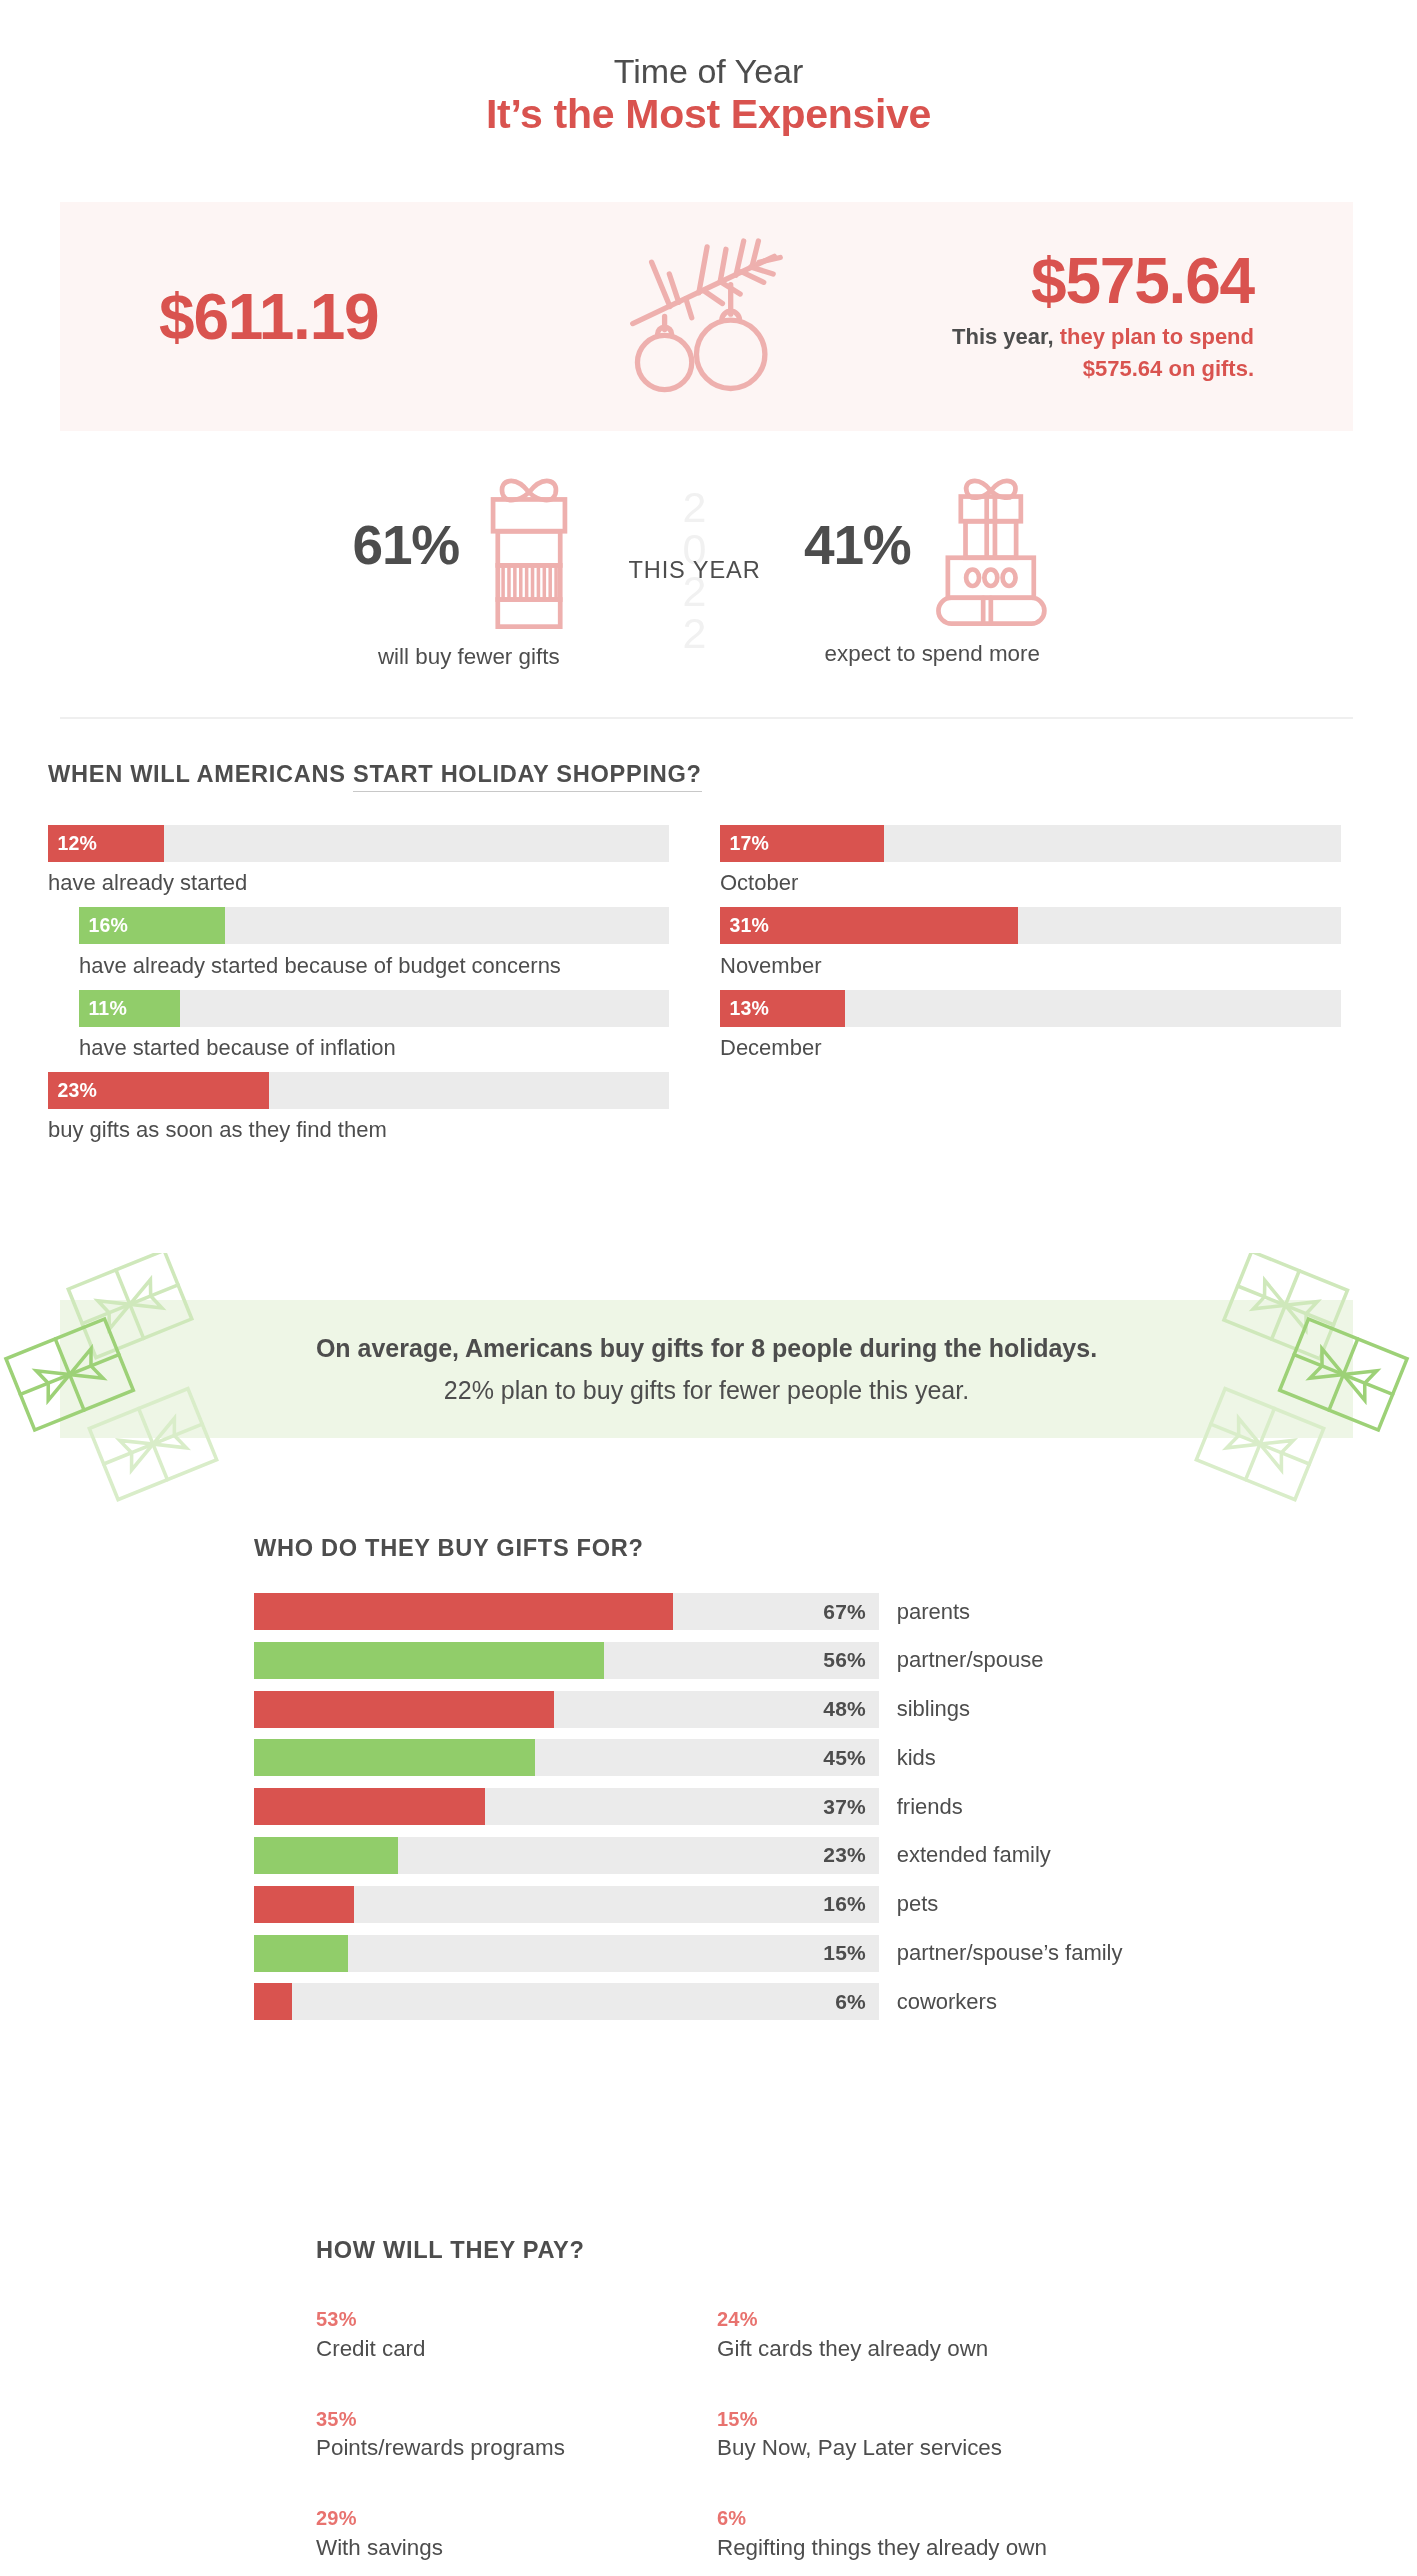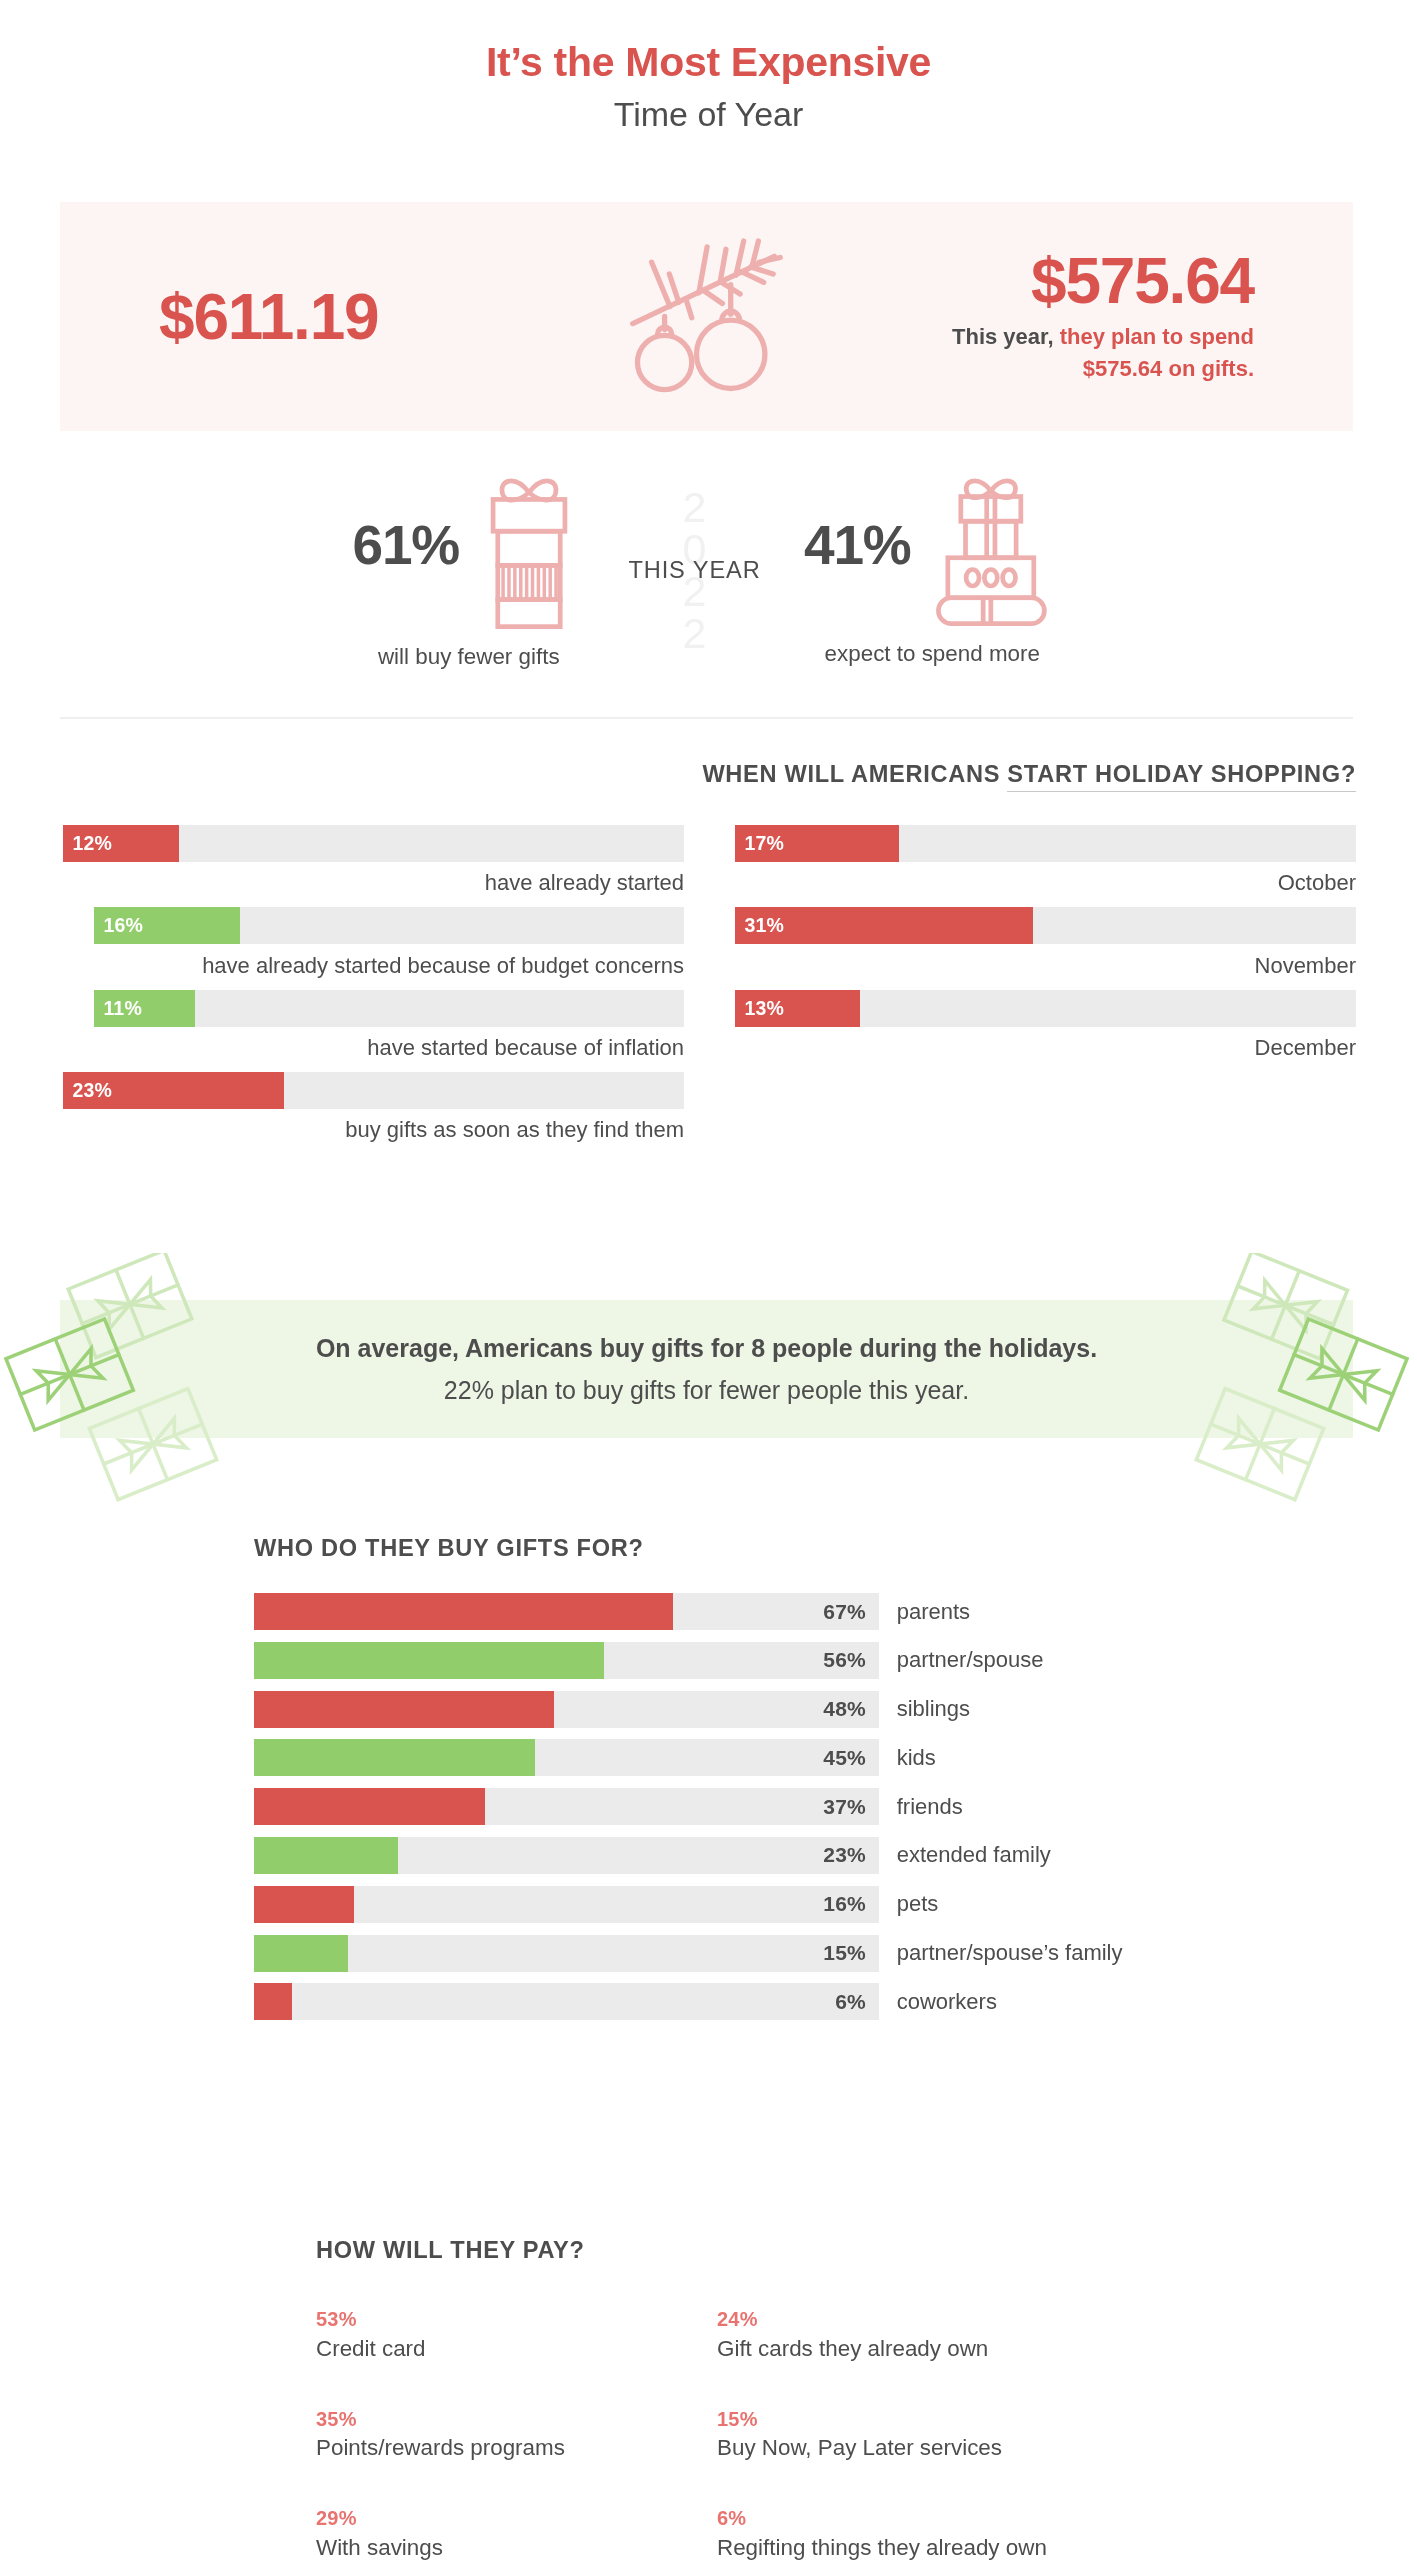--- a/index.html
+++ b/index.html
@@ -67,21 +67,21 @@
     letter-spacing: 0.9px; background: transparent;
   }
 
   
   #divider {
     position: absolute; left: 60px; top: 717px; width: 1293px; height: 1.8px;
     background: #efefef;
   }
 
   
-  #when-section { position: absolute; left: 63px; top: 761px; width: 1293px; text-align: right; }
+  #when-section { position: absolute; left: 48px; top: 761px; width: 1293px; }
   .section-head {
     font-size: 23.6px; font-weight: bold; color: #4d4d4d; letter-spacing: 0.7px;
   }
   .section-head .underlined { border-bottom: 1.8px solid #c8c8c8; padding-bottom: 3.5px; }
   #when-cols { display: flex; margin-top: 37px; }
   .when-col { width: 622px; }
   .when-col.right { margin-left: 51px; }
   .when-item { margin-bottom: 10.6px; }
   .when-track {
     position: relative; height: 37px; background: #ebebeb; width: 100%;
@@ -134,22 +134,22 @@
   #howpay-grid {
     display: grid; grid-template-columns: 401px 1fr; row-gap: 46px;
   }
   .pay-pct { font-size: 20px; font-weight: bold; color: #e8736f; letter-spacing: 0.2px; }
   .pay-name { font-size: 22.4px; color: #4d4d4d; margin-top: 4.7px; }
 </style>
 </head>
 <body>
 
 <div id="title-block">
+  <div id="sub-title">Time of Year</div>
   <div id="main-title">It’s the Most Expensive</div>
-  <div id="sub-title">Time of Year</div>
 </div>
 
 <div id="spend-banner">
 
   <div class="spend-col left">
     <div class="spend-amount">$611.19</div>
   </div>
 
   <div id="ornament-art">
     <svg width="183" height="177" viewBox="0 0 310 300" fill="none" stroke="#eeb0ae" stroke-width="9" stroke-linecap="round">

